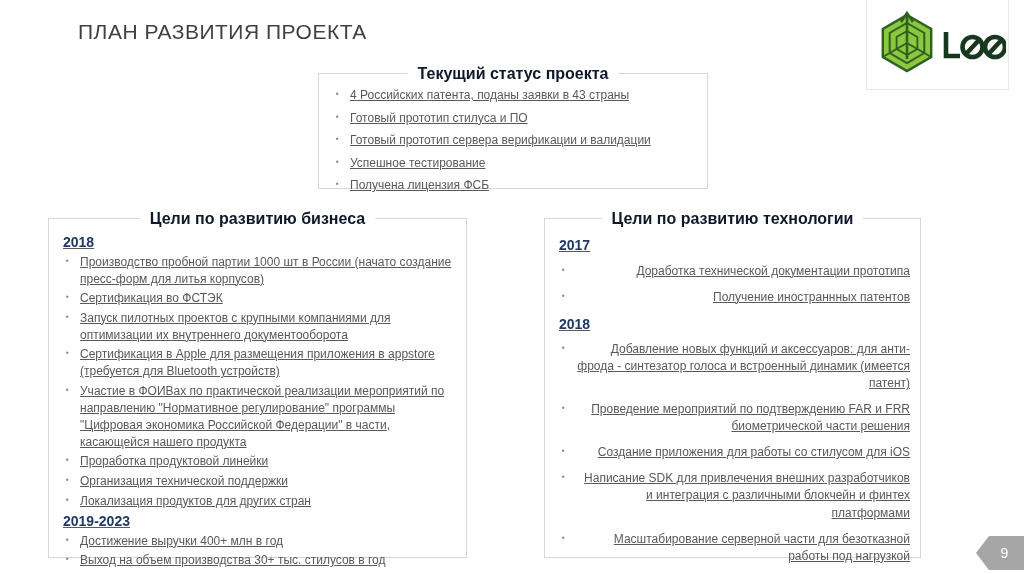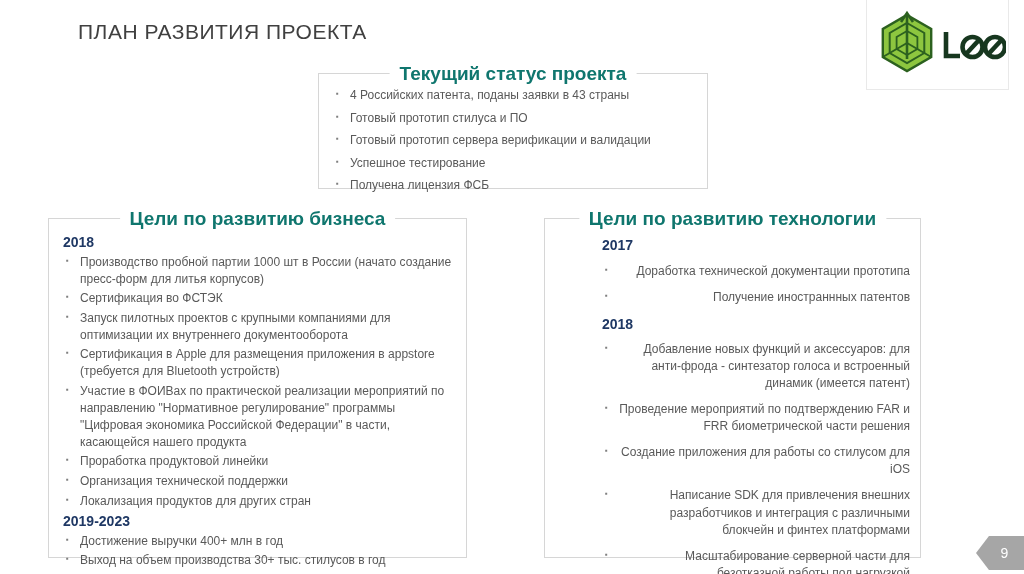--- a/index.html
+++ b/index.html
@@ -19,39 +19,39 @@
     border:1px solid #e9e9e9;background:#fff;
   }
   .logo-svg{position:absolute;left:874px;top:6px;}
   
   .titled-box{
     position:absolute;border:1px solid #d6d6d6;background:#fff;box-sizing:border-box;
   }
   .titled-box .box-title{
     position:absolute;top:-10px;left:50%;transform:translateX(-50%);
     background:#fff;padding:0 10px;white-space:nowrap;
-    color:#0f766e;font-size:19px;font-weight:700;line-height:19px;
+    color:#0f172a;font-size:16px;font-weight:700;line-height:19px;
   }
   .box-status{left:318px;top:73px;width:390px;height:116px;}
   .box-business{left:48px;top:218px;width:419px;height:340px;}
   .box-tech{left:544px;top:218px;width:377px;height:340px;}
 
-  .box-body{padding:13px 10px 6px 14px;font-size:12px;color:#595959;}
+  .box-body{padding:13px 10px 6px 14px;font-size:12px;color:#595959;text-decoration:underline;}
   ul.bullets{list-style:none;margin:0;padding:0;}
   ul.bullets li{
     position:relative;padding-left:17px;line-height:1.42;margin:0 0 3px 0;
   }
   ul.bullets li::before{
     content:"▪";position:absolute;left:3px;top:1px;font-size:8px;color:#7f7f7f;
   }
   .box-status ul.bullets li{margin-bottom:5.5px;}
   .year-heading{
     color:#1f3864;font-weight:700;font-size:14px;line-height:1.4;margin:1px 0 1px 0;
   }
-  .box-tech .group{margin-bottom:4px;margin-left:43px;}
+  .box-tech .group{margin-bottom:4px;}
   .box-tech .year-heading{margin:4px 0 7px 0;}
   .box-tech ul.bullets li{margin-bottom:9px;text-align:right;}
   .box-business ul.bullets li{margin-bottom:2.5px;}
 
   
   .page-badge{
     position:absolute;right:0;bottom:4px;width:48px;height:34px;
     background:#a6a6a6;color:#fff;font-size:14px;
     display:flex;align-items:center;justify-content:center;
     clip-path:polygon(0 50%,27% 0,100% 0,100% 100%,27% 100%);

